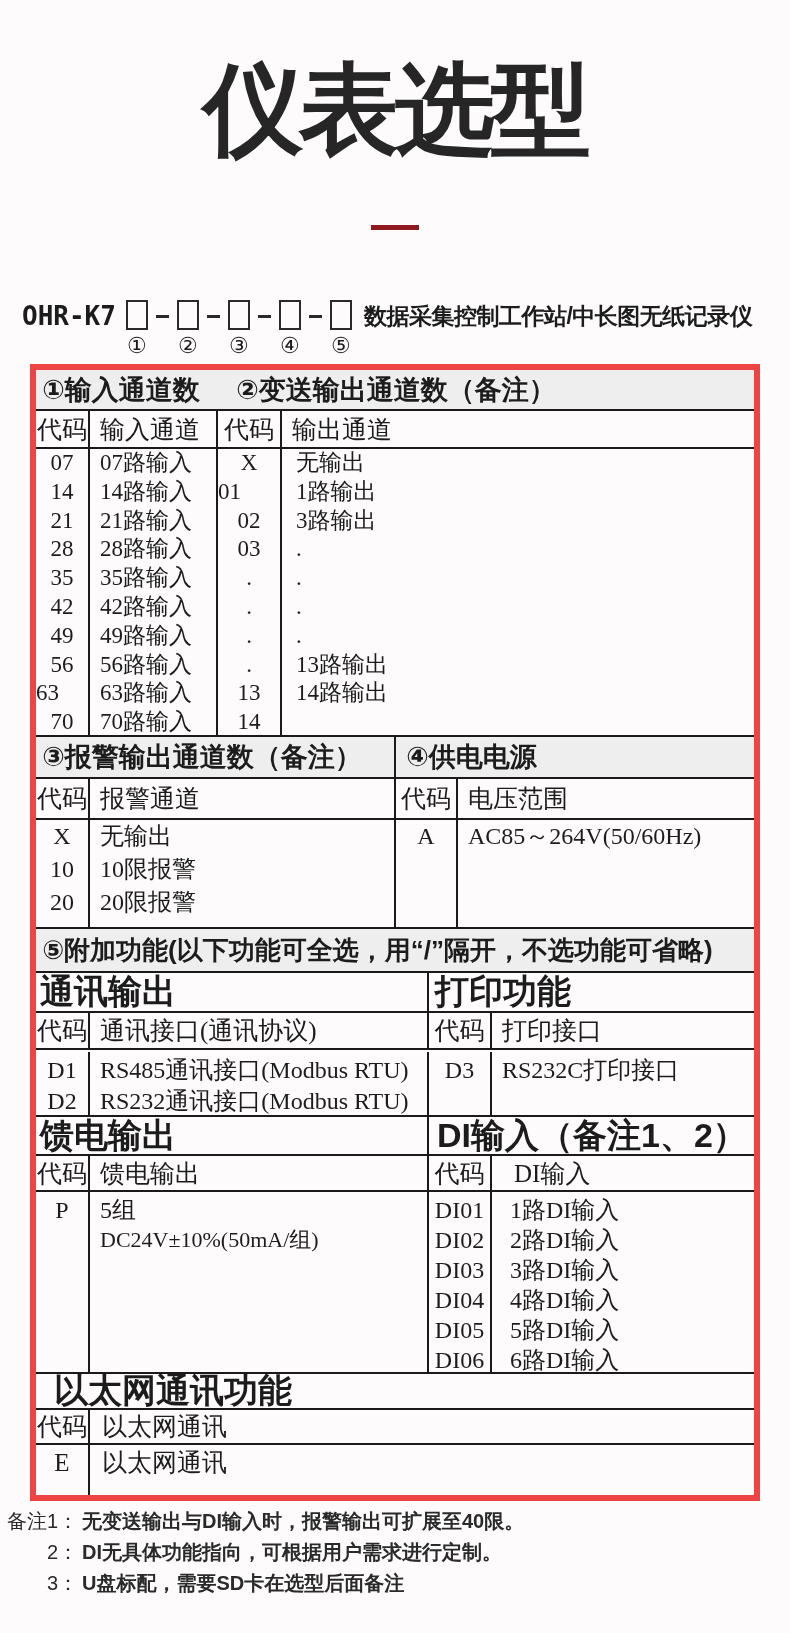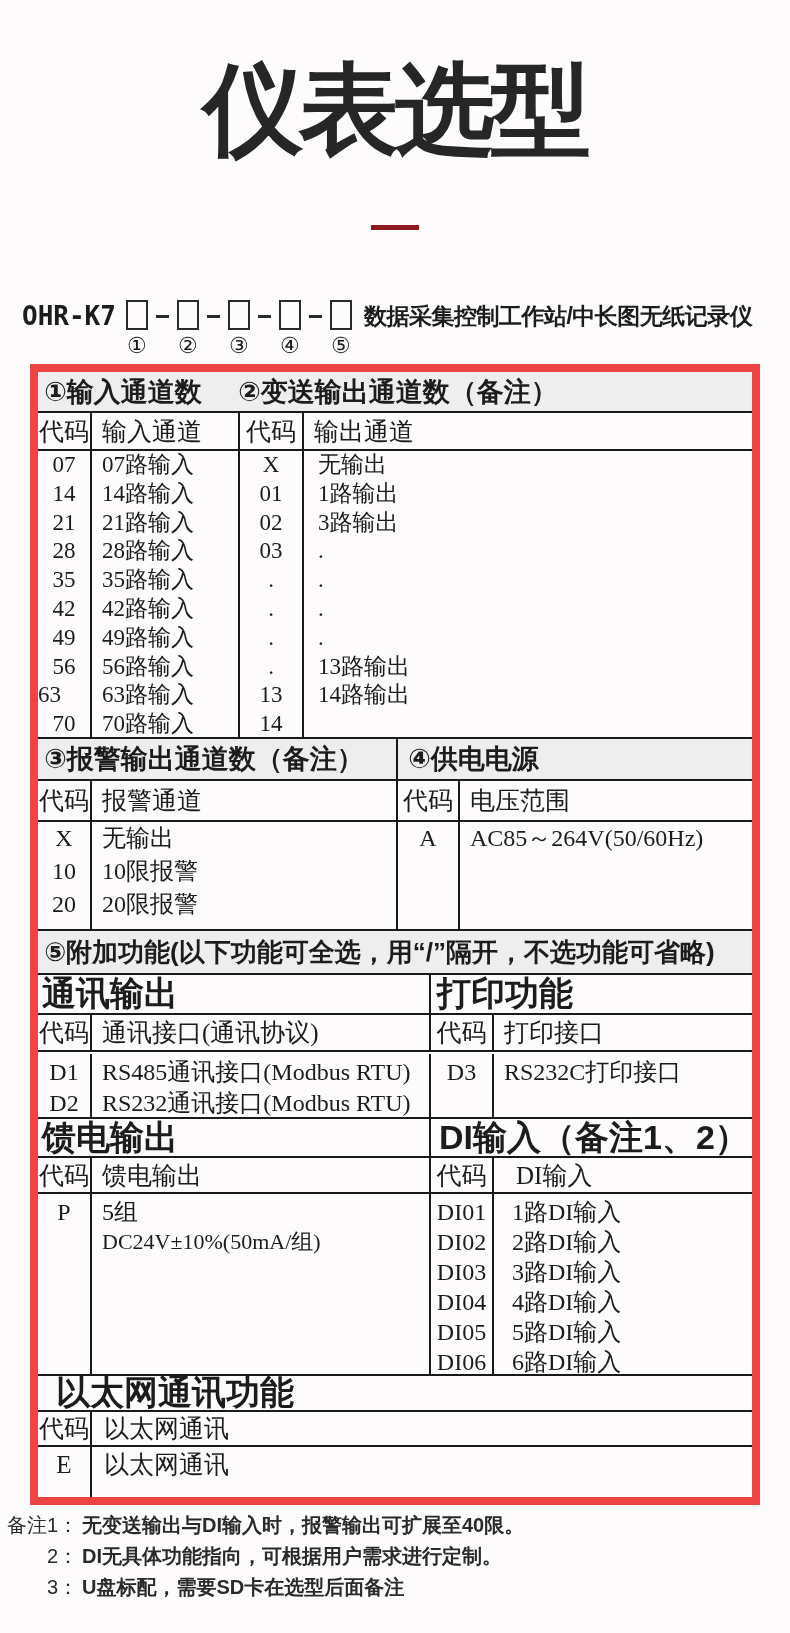--- a/index.html
+++ b/index.html
@@ -25,21 +25,21 @@
   .slot-unit { display:flex; flex-direction:column; align-items:center; }
   .slot-box { width:22px; height:30px; border:2px solid #2a2a2a; background:transparent; }
   .slot-num { font-size:22px; line-height:24px; margin-top:4px; }
   .dash-sep { width:13px; height:3px; background:#2a2a2a; margin:15px 8px 0 8px; }
   .model-desc {
     font-family:"Liberation Sans","DejaVu Sans",sans-serif;
     font-size:23px; font-weight:700; line-height:32px; margin-left:12px; letter-spacing:-0.5px;
   }
 
   
-  .chart { width:730px; margin:6px 0 0 30px; border:8px solid #ef4444; }
+  .chart { width:730px; margin:6px 0 0 30px; border:6px solid #ef4444; }
   .row { display:flex; }
   .bb { border-bottom:2px solid #1a1a1a; }
   .br { border-right:2px solid #1a1a1a; }
   .band {
     background:#eeeeee; font-family:"Liberation Sans","DejaVu Sans",sans-serif;
     font-weight:700; font-size:27px; display:flex; align-items:center; padding-left:6px;
   }
   .band.h41 { height:41px; } .band.h44 { height:44px; font-size:26px; }
   .gap36 { margin-left:36px; }
   .cell { display:flex; align-items:center; }
@@ -47,21 +47,21 @@
   .pl10 { padding-left:10px; }
   .head-row { font-size:25px; }
   .subtitle {
     font-family:"Liberation Sans","DejaVu Sans",sans-serif;
     font-weight:700; font-size:34px;
   }
   .ln { line-height:29px; }
   .col { display:flex; flex-direction:column; }
 
   
-  .w54 { width:54px; } .w126 { width:148px; } .w64 { width:64px; } .grow { flex:1; }
+  .w54 { width:54px; } .w126 { width:128px; } .w64 { width:64px; } .grow { flex:1; }
   
   .w360 { width:360px; } .w62 { width:62px; }
   
   .w393 { width:393px; } .w63 { width:63px; }
 
   .body1 { height:288px; font-size:23px; }
   .body1 .ln { height:28.8px; line-height:28.8px; }
   .body2 { height:109px; font-size:24px; }
   .body2 .ln { height:33px; line-height:33px; }
   .body3 { height:67px; font-size:24px; padding-top:2px; }
@@ -153,21 +153,21 @@
         <div class="ln">28路输入</div>
         <div class="ln">35路输入</div>
         <div class="ln">42路输入</div>
         <div class="ln">49路输入</div>
         <div class="ln">56路输入</div>
         <div class="ln">63路输入</div>
         <div class="ln">70路输入</div>
       </div>
       <div class="col w64 br">
         <div class="ln" style="text-align:center">X</div>
-        <div class="ln" style="text-align:center">01</div>
+        <div class="ln" style="">01</div>
         <div class="ln" style="text-align:center">02</div>
         <div class="ln" style="text-align:center">03</div>
         <div class="ln" style="text-align:center">.</div>
         <div class="ln" style="text-align:center">.</div>
         <div class="ln" style="text-align:center">.</div>
         <div class="ln" style="text-align:center">.</div>
         <div class="ln" style="text-align:center">13</div>
         <div class="ln" style="text-align:center">14</div>
       </div>
       <div class="col grow pl10" style="padding-left:14px">

